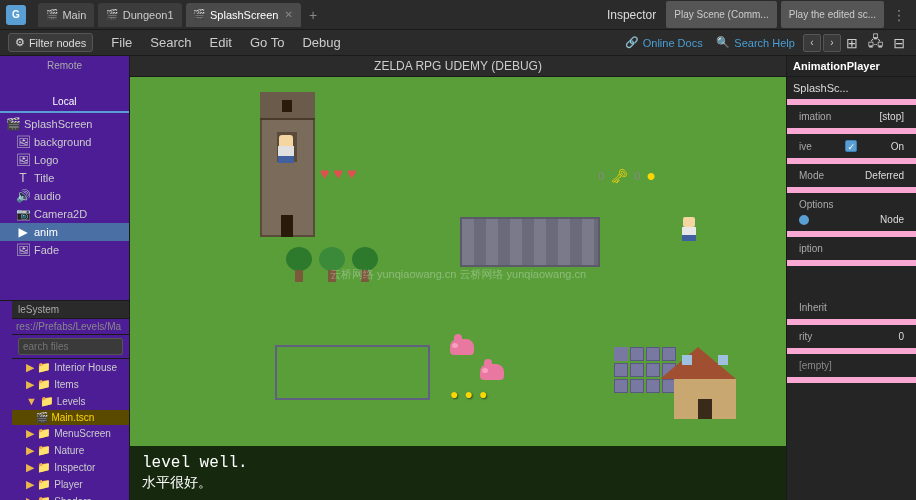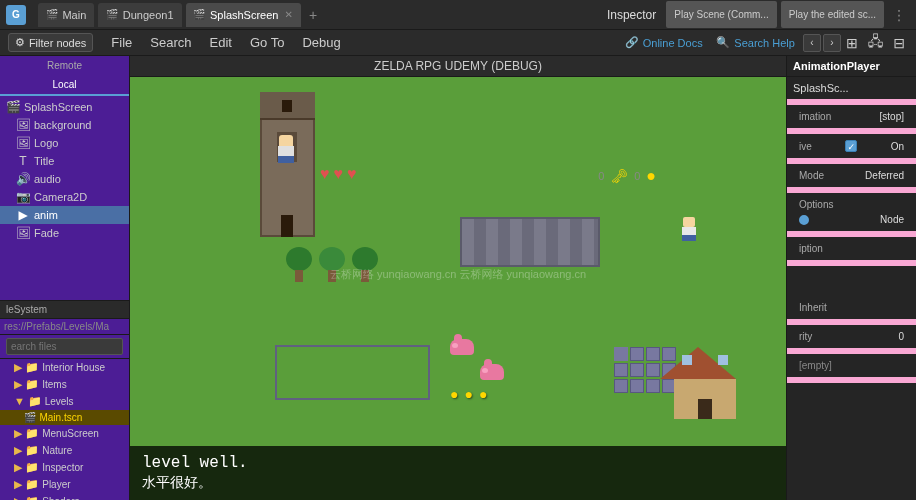--- a/index.html
+++ b/index.html
@@ -25,21 +25,21 @@
     .filter-nodes { display: flex; align-items: center; gap: 4px; padding: 2px 6px; background: #3a3a3a; border: 1px solid #555; border-radius: 3px; font-size: 11px; cursor: pointer; }
     .menu-item { padding: 2px 8px; color: #ccc; font-size: 13px; cursor: pointer; }
     .menu-spacer { flex: 1; }
     .online-docs { display: flex; align-items: center; gap: 4px; font-size: 11px; color: #4a9fd4; cursor: pointer; padding: 2px 6px; }
     .search-help { display: flex; align-items: center; gap: 4px; font-size: 11px; color: #4a9fd4; cursor: pointer; padding: 2px 6px; }
     .nav-arrows { display: flex; gap: 2px; }
     .nav-arrow { background: #3a3a3a; border: 1px solid #555; color: #ccc; width: 18px; height: 18px; display: flex; align-items: center; justify-content: center; cursor: pointer; border-radius: 2px; font-size: 10px; }
     .right-icons { display: flex; gap: 4px; align-items: center; }
     .icon-btn { background: none; border: none; color: #ccc; cursor: pointer; font-size: 14px; padding: 1px 3px; }
     .scene-tab { flex: 1; text-align: center; padding: 4px 0; font-size: 10px; cursor: pointer; color: #aaa; }
-    .scene-tab.active { color: #fff; border-bottom: 2px solid #5a9fd4; }
+    .scene-tab.active { color: #fff; border-bottom: 2px solid #5a9fd4; margin-top: 17px; }
     #scene-tree { flex: 1; overflow-y: auto; padding: 2px 0; }
     .tree-item { display: flex; align-items: center; gap: 4px; padding: 2px 6px; cursor: pointer; font-size: 11px; color: #ccc; }
     .tree-item.selected { background: #4a6fa5; color: #fff; }
     .tree-icon { font-size: 12px; width: 14px; text-align: center; }
     .tree-label { font-size: 11px; }
     #viewport { flex: 1; position: relative; background: #1a1a2e; overflow: hidden; }
     #game-canvas { width: 100%; height: 100%; background: #5a9e3a; position: relative; overflow: hidden; }
 
     
     .subtitle-bar { position: absolute; bottom: 0; left: 0; right: 0; background: rgba(0,0,0,0.75); padding: 8px 12px; }
@@ -71,21 +71,21 @@
     .folder-icon { color: #e8b84b; font-size: 11px; }
     .file-icon { color: #a0c0e0; font-size: 10px; }
     .indent1 { padding-left: 14px; }
     .indent2 { padding-left: 24px; }
 
     
     #full-layout { display: flex; flex-direction: column; height: 500px; width: 916px; }
     #panels-row { display: flex; flex: 1; overflow: hidden; }
     #left-column { width: 130px; background: #4c1d95; border-right: 1px solid #1a1a1a; display: flex; flex-direction: column; overflow: hidden; }
     #left-top { flex: 1; overflow-y: auto; min-height: 0; }
-    #left-bottom { border-top: 1px solid #1a1a1a; flex-shrink: 0; }
+    #left-bottom { border-top: 1px solid #1a1a1a; flex-shrink: 0; padding-left: 12px; }
     #center-column { flex: 1; display: flex; flex-direction: column; overflow: hidden; }
     #right-column { width: 130px; background: #252525; border-left: 1px solid #1a1a1a; overflow-y: auto; }
 
     
     #scene-title { background: #2b2b2b; border-bottom: 1px solid #1a1a1a; text-align: center; font-size: 12px; color: #ccc; padding: 3px; }
   </style>
 </head>
 <body>
 
 <div id="full-layout">

